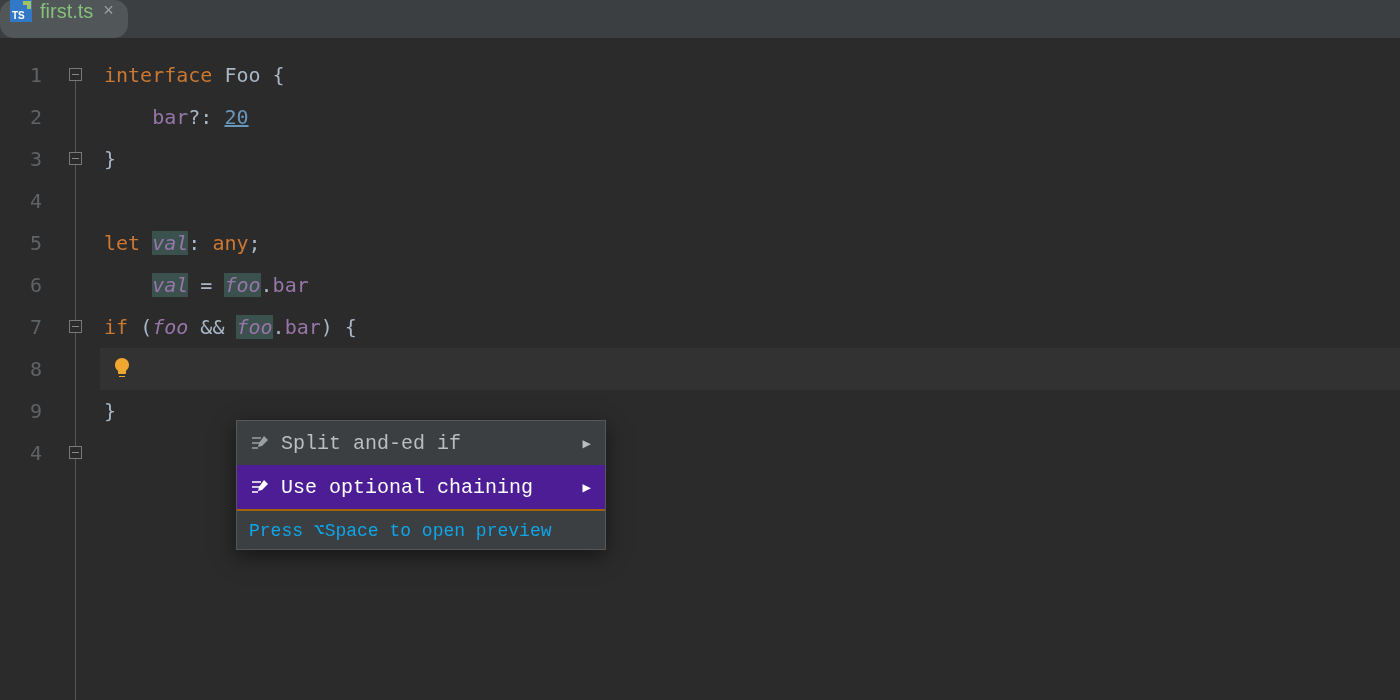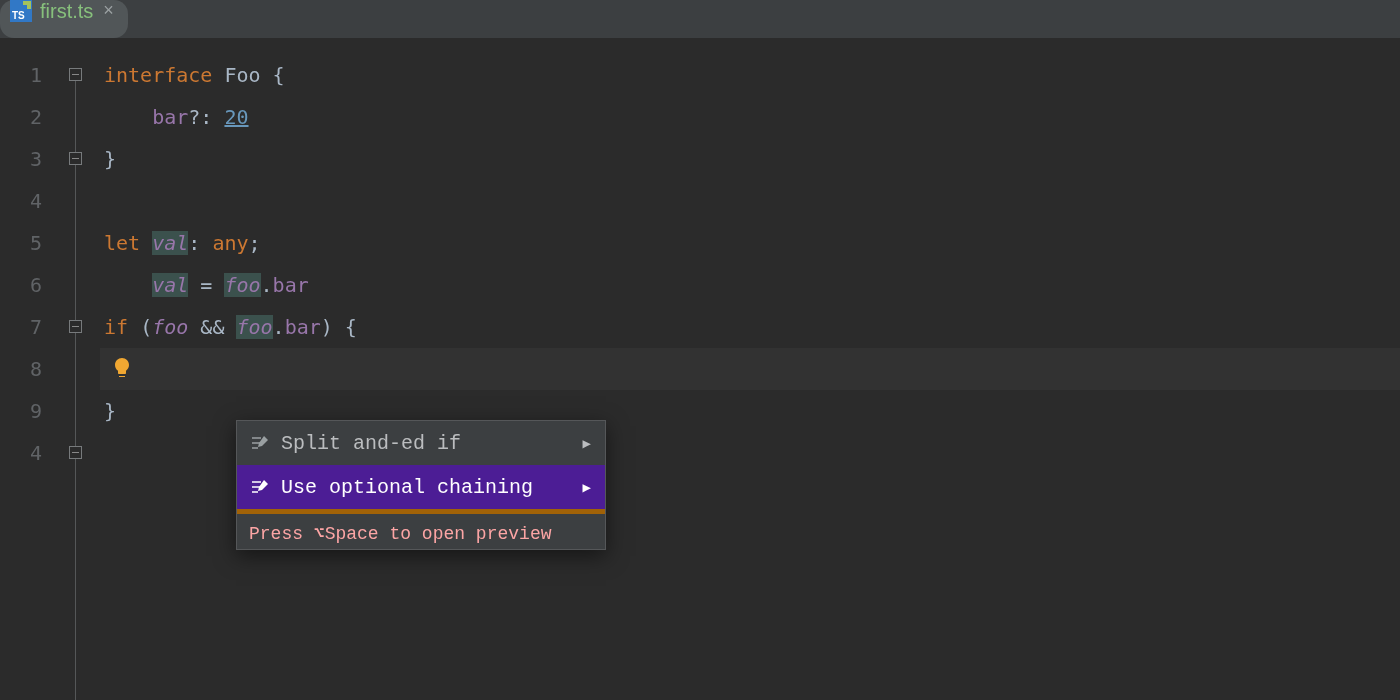--- a/index.html
+++ b/index.html
@@ -169,23 +169,23 @@
     color: #fff;
   }
   .popup-item .arrow {
     margin-left: auto;
     font-size: 14px;
   }
   .popup-footer {
     height: 40px;
     line-height: 40px;
     padding: 0 12px;
-    color: #fca5a5;
+    color: #0ea5e9;
     font-size: 18px;
-    border-top: 5px solid #a16207;
+    border-top: 2px solid #a16207;
   }
   .action-icon {
     width: 20px; height: 20px;
     display: inline-flex;
     align-items: center; justify-content: center;
   }
   .action-icon svg { width: 20px; height: 20px; }
 </style>
 </head>
 <body>

